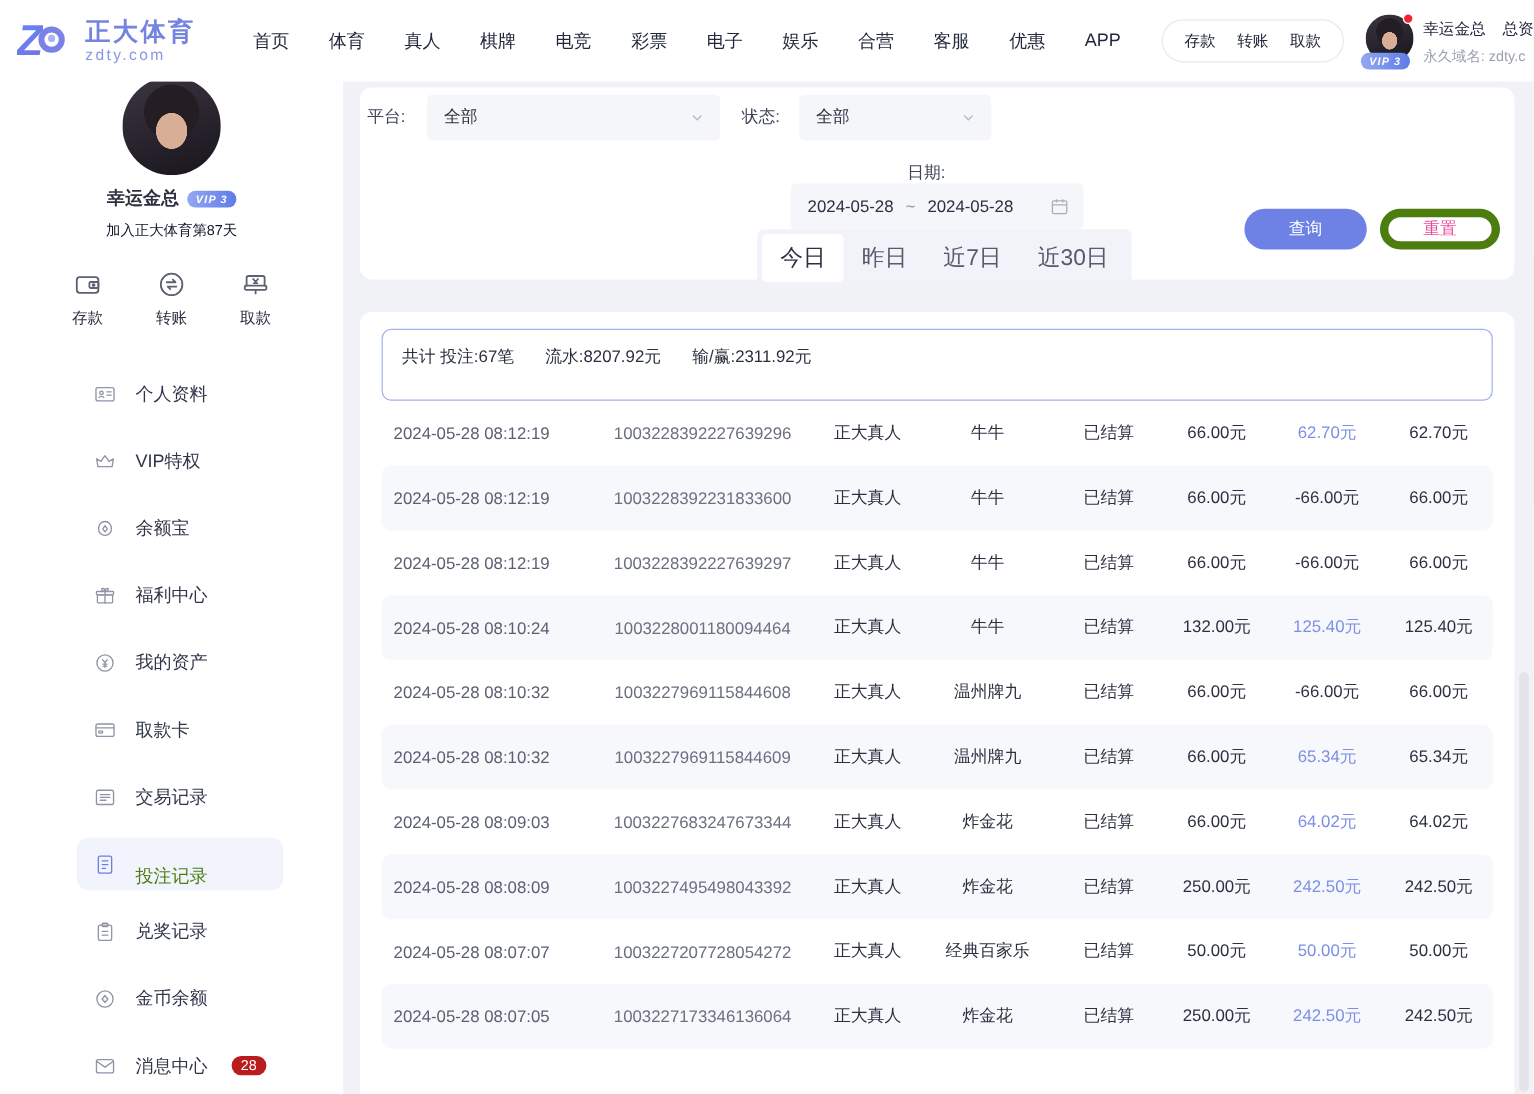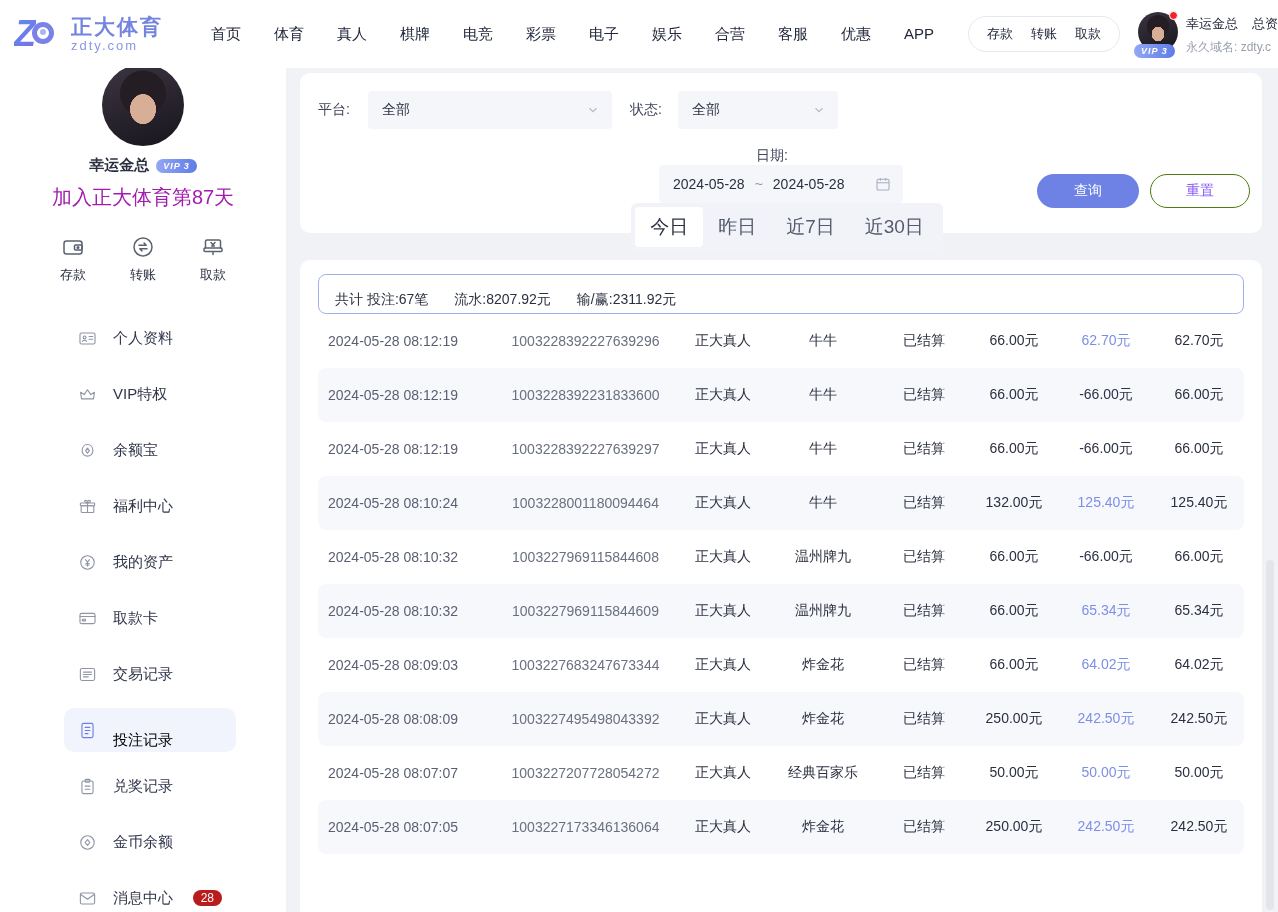--- a/index.html
+++ b/index.html
@@ -33,58 +33,58 @@
   .nav-user-meta { white-space:nowrap; padding-top:3px; }
   .nav-user-meta .line1 { font-size:13px; color:#23283c; display:flex; gap:14px; }
   .nav-user-meta .line2 { font-size:12px; color:#9aa0b0; margin-top:6px; }
 
   
   .sidebar { position:absolute; top:68px; left:0; width:286px; height:844px; background:#fff; }
   .side-inner { display:flex; flex-direction:column; align-items:center; }
   .avatar.lg { width:82px; height:82px; margin-top:-4px; }
   .profile-name { margin-top:10px; display:flex; align-items:center; gap:7px; }
   .profile-name .name { font-size:15px; color:#2b3040; font-weight:600; }
-  .joined { margin-top:9px; font-size:20px; color:#a21caf; }
+  .joined { margin-top:9px; font-size:12px; color:#0f172a; }
   .quick-actions { margin-top:24px; display:flex; gap:44px; }
   .qa-item { display:flex; flex-direction:column; align-items:center; gap:7px; cursor:pointer; }
   .qa-item svg { width:24px; height:24px; stroke:#5b6170; fill:none; stroke-width:1.5; }
   .qa-item .qa-label { font-size:13px; color:#2b3040; }
   .side-menu { margin-top:32px; width:172px; display:flex; flex-direction:column; gap:12px; align-self:center; margin-left:14px; }
   .menu-item { height:44px; display:flex; align-items:center; gap:16px; padding:0 14px; border-radius:10px; cursor:pointer; }
   .menu-item svg { width:19px; height:19px; stroke:#8f94a6; fill:none; stroke-width:1.4; flex:0 0 auto; }
   .menu-item .mi-label { font-size:15px; color:#30354a; white-space:nowrap; }
   .menu-item.active { background:#f1f4fc; }
   .menu-item.active svg { stroke:#6b7fe3; }
-  .menu-item.active .mi-label { color:#000000;margin-top:20px; }
+  .menu-item.active .mi-label { color:#4d7c0f;margin-top:20px; }
   .mi-badge { margin-left:auto; background:#b91c1c; color:#fff; font-size:12px; border-radius:999px; padding:1px 8px; }
 
   
   .main { position:absolute; left:300px; top:68px; width:962px; }
   .card { background:#fff; border-radius:10px; }
-  .filter-card { margin-top:5px; height:160px; padding:18px; position:relative; }
+  .filter-card { margin-top:5px; height:160px; padding:6px; position:relative; }
   .f-row { display:flex; align-items:center; }
   .f-row + .f-row { margin-top:18px;flex-direction:column; }
   .f-label { font-size:14px; color:#40455a; width:50px; flex:0 0 auto; }
   .select { background:#f5f6fa; border-radius:4px; height:38px; display:flex; align-items:center; padding:0 12px 0 14px; font-size:14px; color:#2b3040; cursor:pointer; }
   .select .chevron { margin-left:auto; stroke:#b6bac8; width:14px; height:14px; fill:none; stroke-width:2; }
   .select.w-lg { width:244px; }
   .select.w-sm { width:160px; margin-right:0; }
   .gap-status { width:66px; flex:0 0 auto; text-align:right; padding-right:16px; }
   .date-pill { background:#f5f6fa; border-radius:4px; height:38px; width:244px; display:flex; align-items:center; padding:0 12px 0 14px; font-size:14px; color:#2b3040; cursor:pointer; }
   .date-pill .sep { color:#8d93a5; margin:0 10px; }
   .date-pill svg { margin-left:auto; width:16px; height:16px; stroke:#a8adbd; fill:none; stroke-width:1.6; }
   .range-group { margin-left:12px; background:#f2f3f8; border-radius:6px; padding:4px; display:flex; }
   .range-btn { font-size:19px; color:#555b6e; padding:7px 15px; border-radius:4px; cursor:pointer; white-space:nowrap; }
   .range-btn.active { background:#fff; color:#2b3040; }
   .btn { height:34px; border-radius:17px; font-size:14px; display:flex; align-items:center; justify-content:center; cursor:pointer; }
   .btn-primary { position:absolute; right:123px; top:101px; width:102px; background:#6e82e6; color:#fff; }
-  .btn-ghost { position:absolute; right:12px; top:101px; width:100px; background:#fff; border:1px solid #4d7c0f; color:#8b5cf6; }
+  .btn-ghost { position:absolute; right:12px; top:101px; width:100px; background:#fff; border:7px solid #4d7c0f; color:#ec4899; }
 
   .table-card { margin-top:27px; height:688px; padding:14px 18px; }
-  .summary-box { border:1px solid #a3b0ee; border-radius:8px; height:40px; display:flex; align-items:flex-end; padding:4px 16px; gap:26px; font-size:14px; color:#2b3040; }
+  .summary-box { border:1px solid #a3b0ee; border-radius:8px; height:60px; display:flex; align-items:flex-start; padding:14px 16px; gap:26px; font-size:14px; color:#2b3040; }
   .grid-row { display:grid; grid-template-columns:175px 185px 90px 110px 92px 88px 96px 1fr; align-items:center; }
   .grid-row > div { text-align:center; font-size:14px; }
   .grid-row > div:first-child { text-align:left; padding-left:10px; }
   .thead { margin-top:20px; height:52px; background:#f5f6fa; border-radius:8px; color:#262c3f; font-weight:500; }
   .trow { height:54px; border-radius:8px; }
   .trow:nth-child(even) { background:#f7f8fc; }
   .c-date { color:#5a5f72; }
   .c-order { color:#6a7080; }
   .c-pos { color:#7c8fe8; }
   .c-neg { color:#2d3247; }

